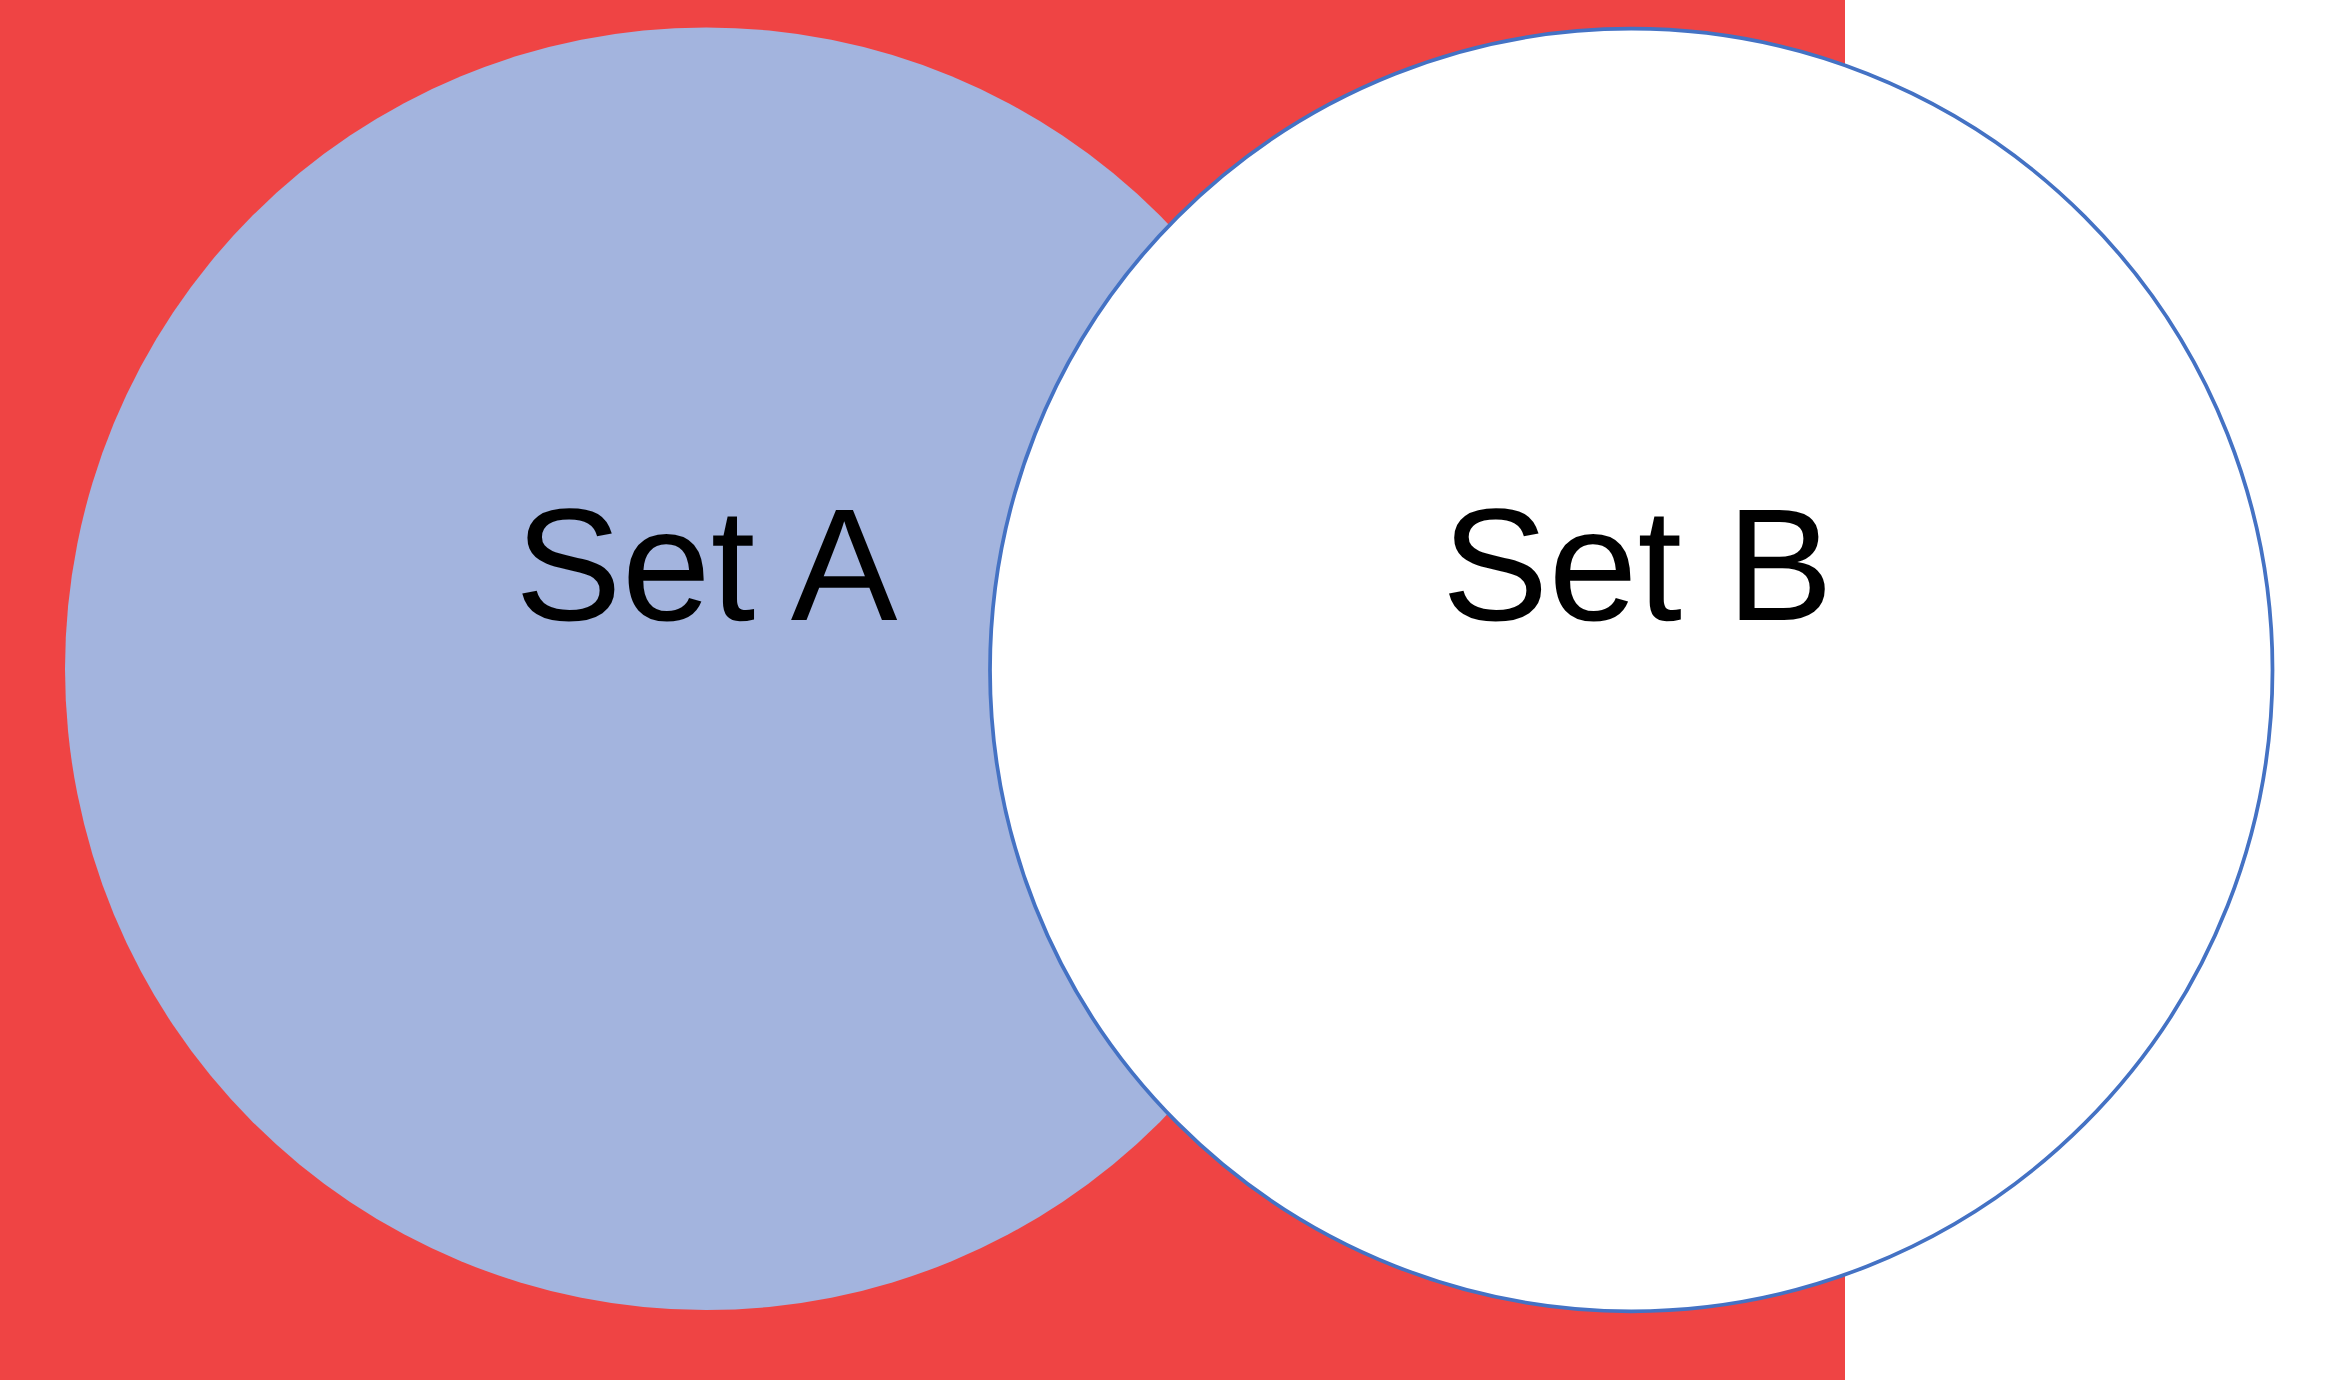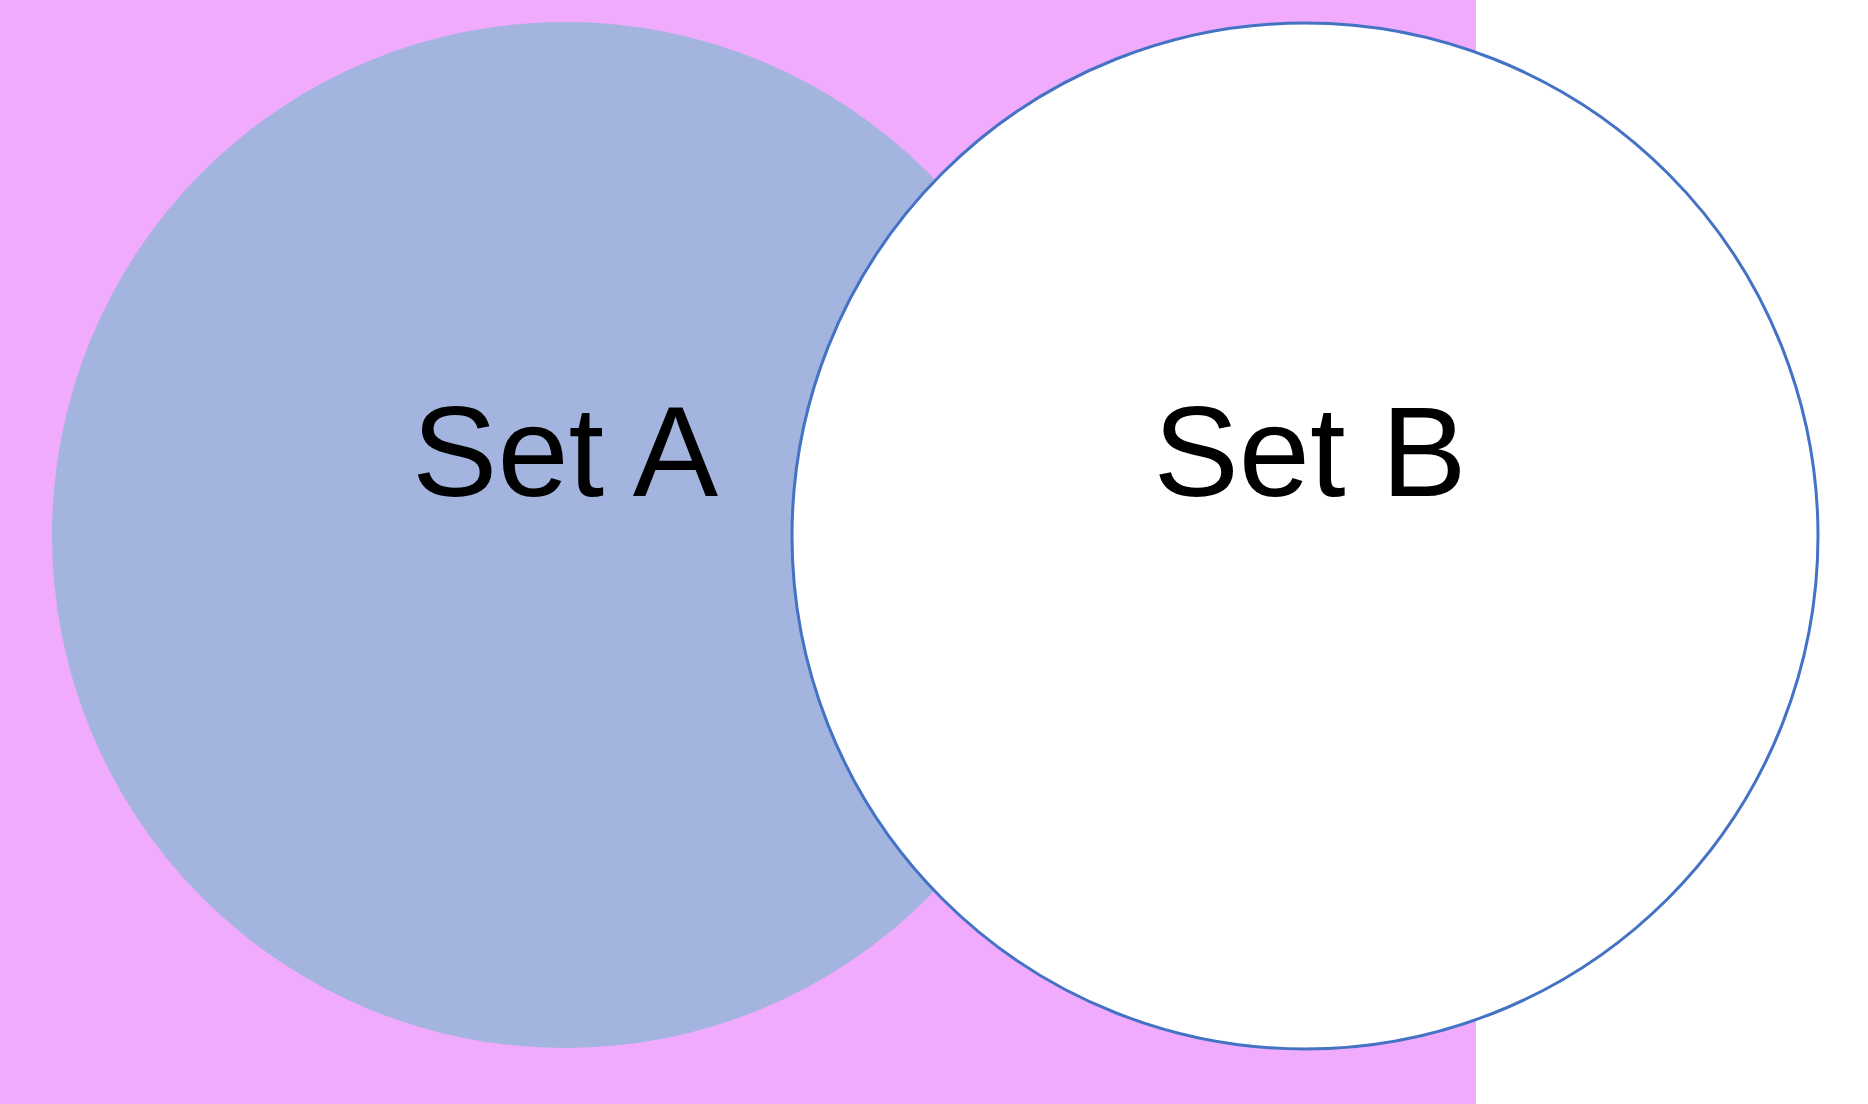--- a/index.html
+++ b/index.html
@@ -31,21 +31,21 @@
     font-size: 128px;
     font-weight: 400;
     fill: #000000;
     dominant-baseline: middle;
     text-anchor: middle;
   }
 </style>
 </head>
 <body style="width: 1868px; height: 1104px;">
 
-<div id="venn-stage" style="width: 1476px; height: 1104px; background: #f0abfc;">
+<div id="venn-stage" style="width: 1476px; height: 1104px; background: #ef4444;">
 
   <svg id="venn-svg" width="1868" height="1104" viewBox="0 0 1868 1104">
 
     <circle id="circle-set-a" cy="535" r="513" fill="#A3B4DE" stroke="none" cx="565" stroke-width="0"></circle>
 
     <circle id="circle-set-b" cy="536" r="513" fill="#FFFFFF" stroke="#4472C4" stroke-width="3" cx="1305"></circle>
 
     <text class="set-label" id="label-set-a" x="565" y="462" fill="#000000">Set A</text>
 
     <text class="set-label" id="label-set-b" x="1310" y="462" fill="#000000">Set B</text>

